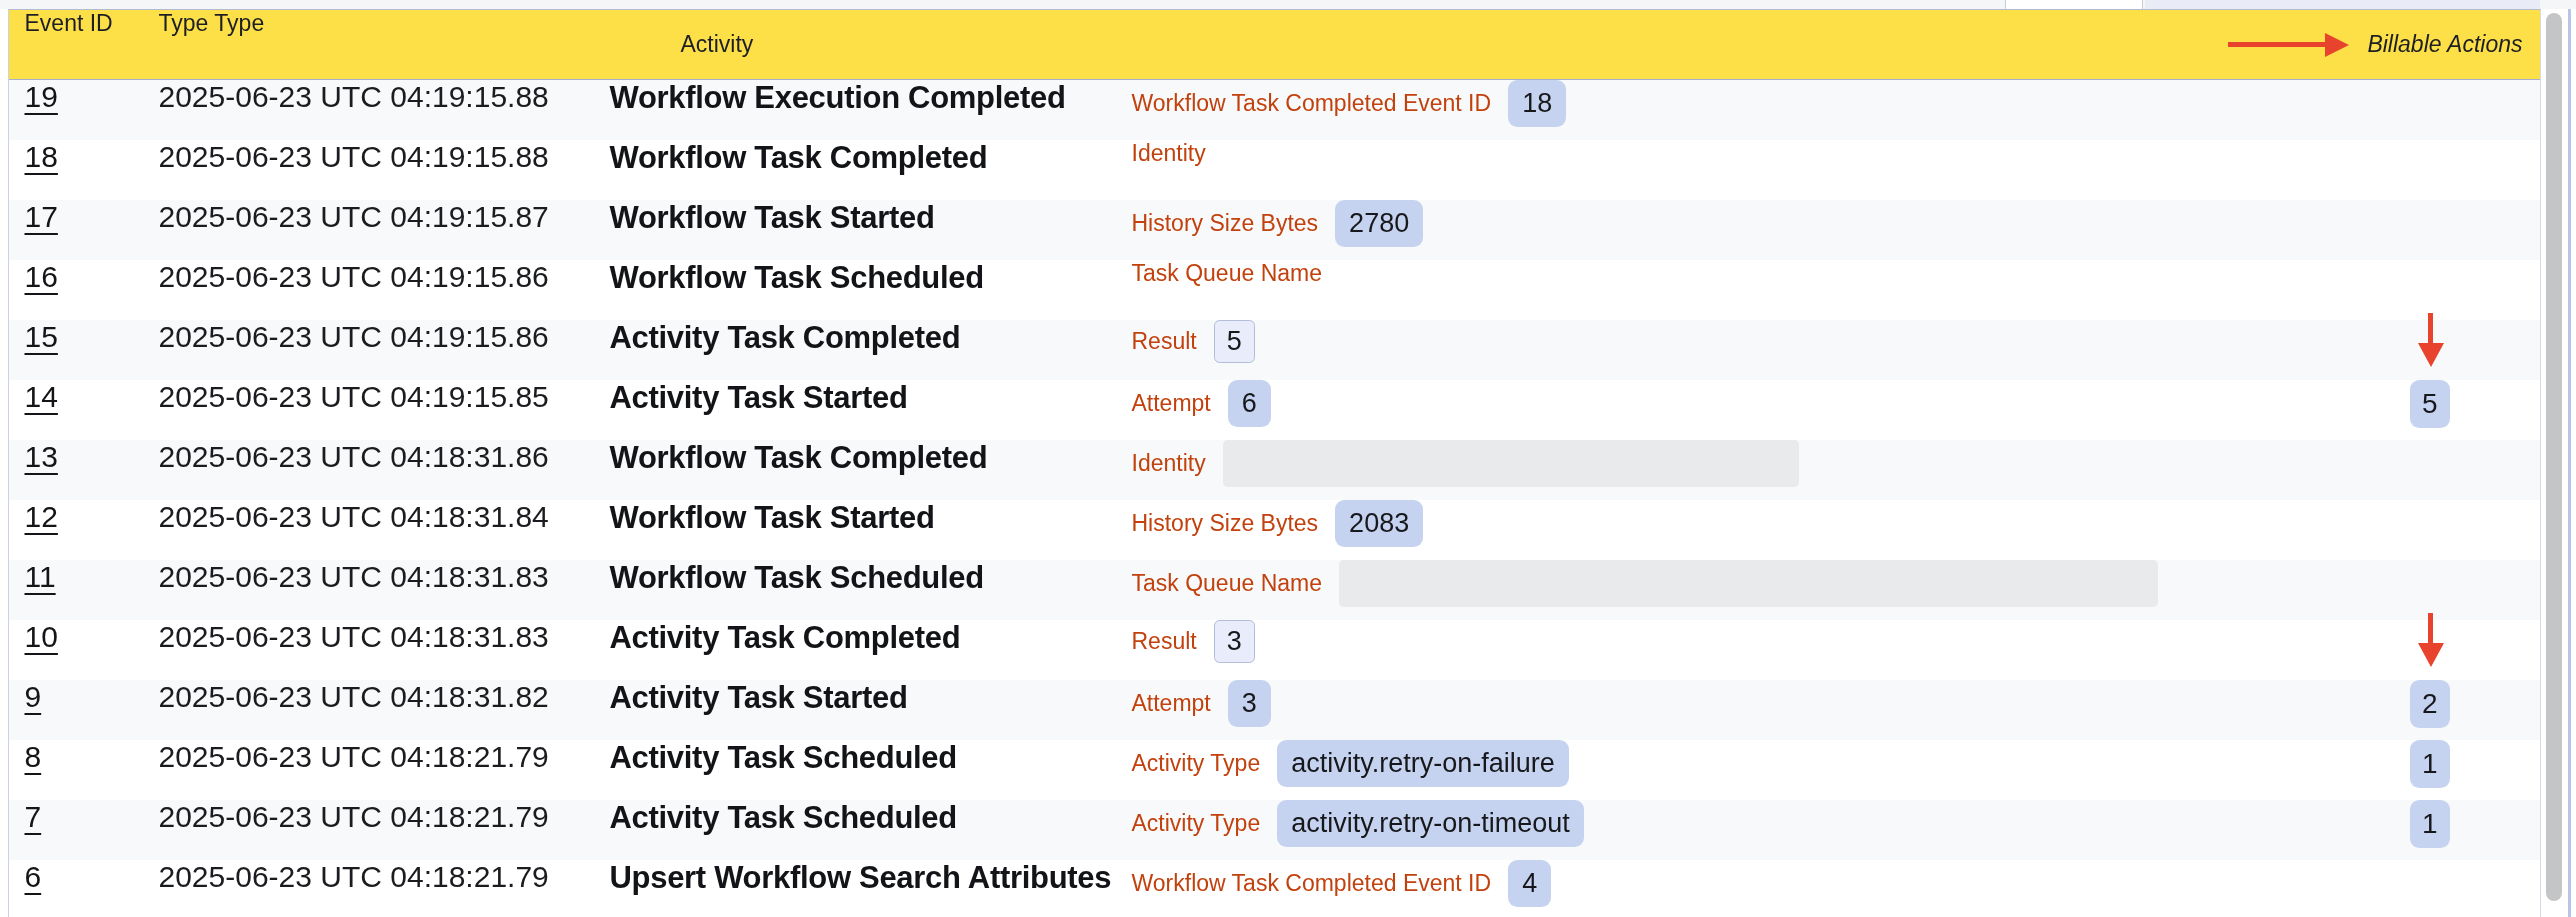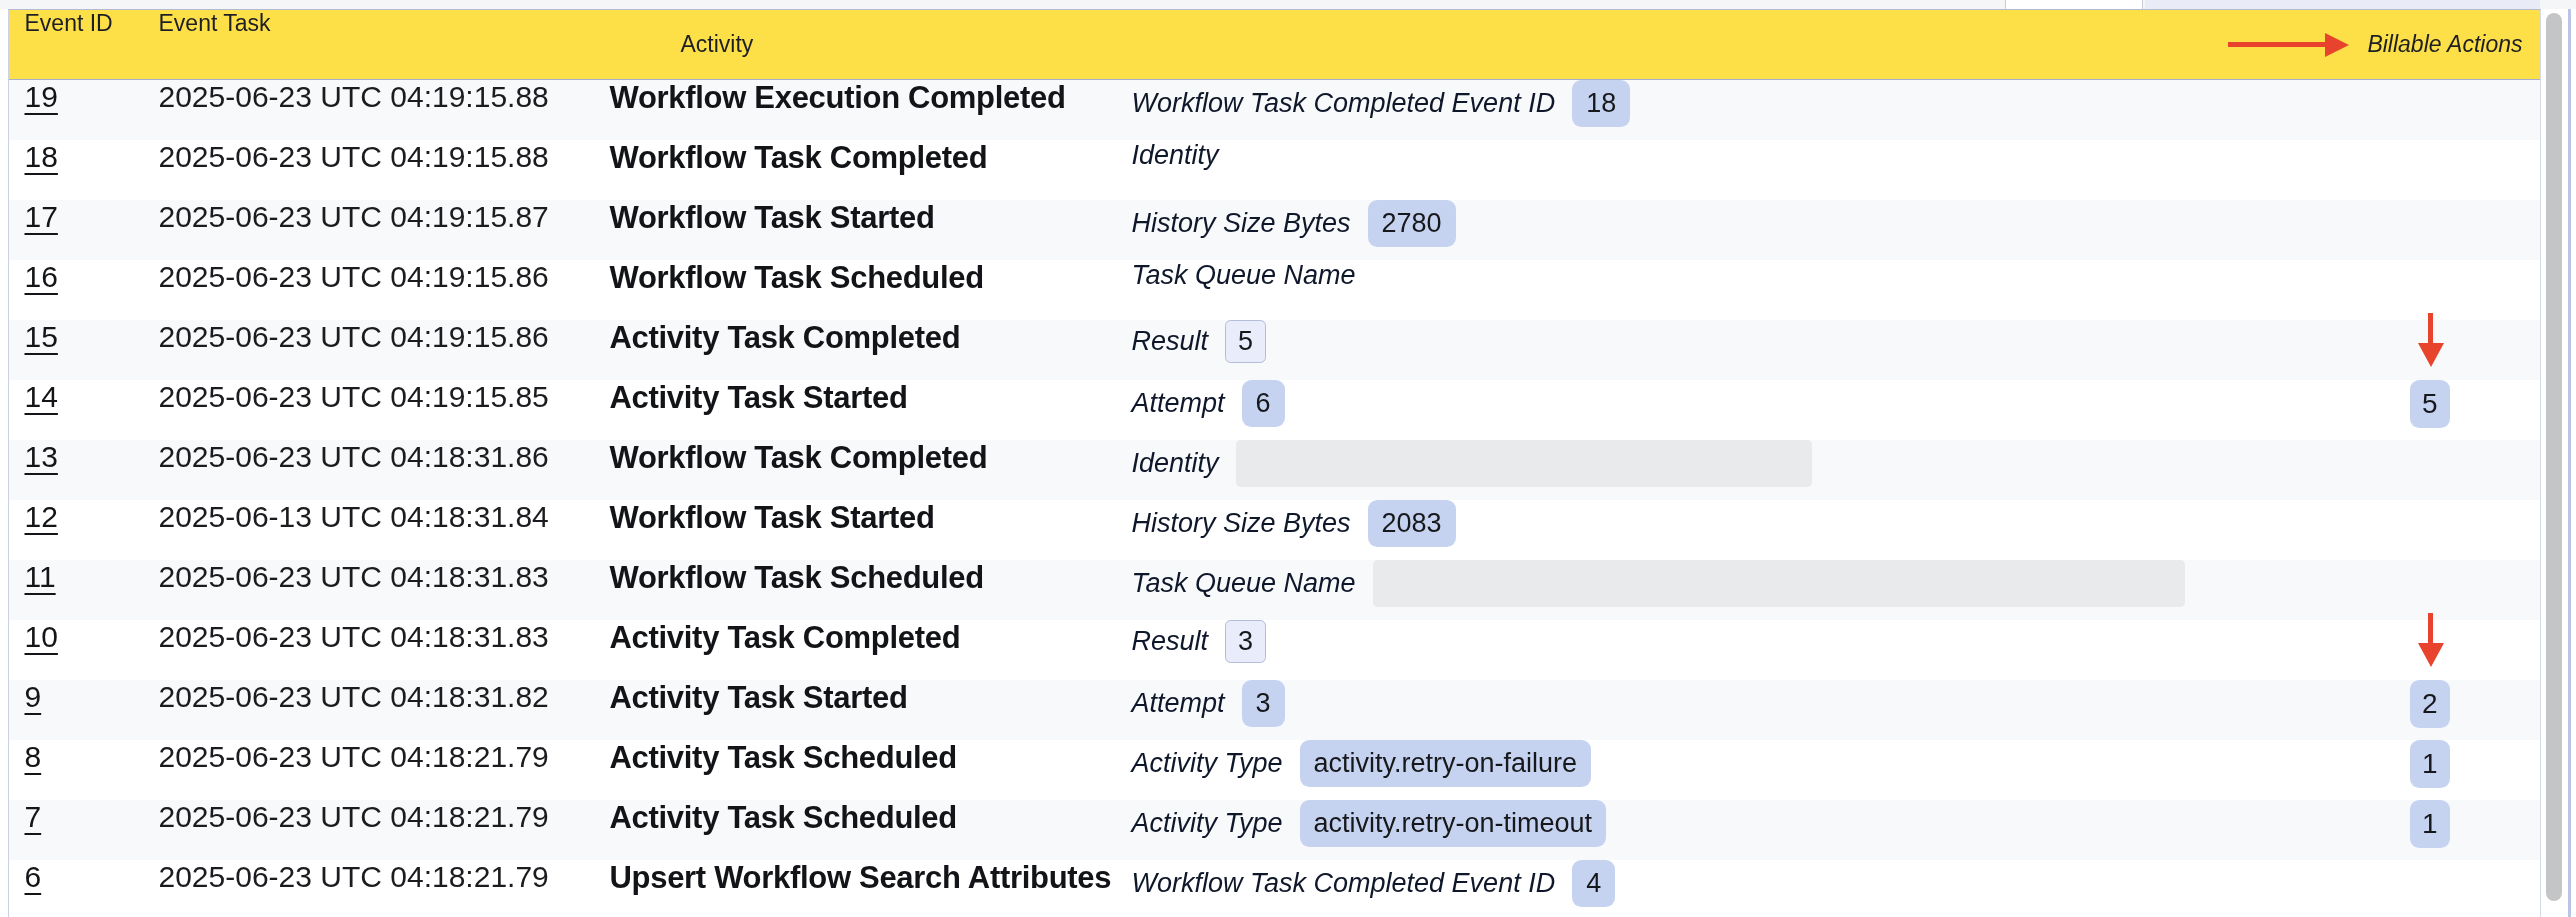--- a/index.html
+++ b/index.html
@@ -40,21 +40,21 @@
   .row { display:flex; align-items:flex-start; height:60px; background:#ffffff; }
   .row:nth-child(odd) { background:#f8f9fb; }
 
   .evt-id {
     font-size:30px; color:#141518; text-decoration:underline;
     text-decoration-thickness:1.9px; text-underline-offset:5.6px; cursor:pointer;
   }
   .ts { font-size:30px; color:#1b1c1f; }
   .etype { font-size:31px; font-weight:700; color:#131417; letter-spacing:-0.3px;
            white-space:nowrap; overflow:hidden; }
-  .d-label { font-size:27px; color:#0f172a; white-space:nowrap;font-style:italic; }
+  .d-label { font-size:23px; color:#c2410c; white-space:nowrap; }
   .d-badge {
     font-size:27px; color:#17181b; background:#c6d3f0; border-radius:9.3px;
     padding:8.4px 14px; white-space:nowrap; line-height:1.1;
   }
   .d-badge.outline {
     background:#e9edfb; border:1.9px solid #b3bcd8; border-radius:5.6px; padding:5.6px 12px;
   }
   .d-redacted { height:47px; background:#e9eaec; border-radius:4.7px; }
 
   .bill-badge {
@@ -86,21 +86,21 @@
 <body>
 
 <div class="top-strip">
   <div class="partial-btn"></div>
   <div class="partial-fill"></div>
 </div>
 
 <div class="table-wrap">
   <div class="thead">
     <div class="cell c-id">Event ID</div>
-    <div class="cell c-type">Event Task</div>
+    <div class="cell c-type">Type Type</div>
     <div class="cell c-details">Activity</div>
     <div class="cell c-bill">
       <span class="arrow-right">
         <span class="shaft"></span>
           <span class="head"></span>
       </span>
       <span>Billable Actions</span>
     </div>
   </div>
   <div class="rows" id="rows">
@@ -198,21 +198,21 @@
 
       <span class="d-redacted" style="width: 576px;"></span>
     </div>
     <div class="cell c-bill">
       
       
     </div>
   </div>
       <div class="row">
     <div class="cell c-id"><a class="evt-id">12</a></div>
-    <div class="cell c-ts"><span class="ts">2025-06-13 UTC 04:18:31.84</span></div>
+    <div class="cell c-ts"><span class="ts">2025-06-23 UTC 04:18:31.84</span></div>
     <div class="cell c-type"><span class="etype">Workflow Task Started</span></div>
     <div class="cell c-details">
       <span class="d-label">History Size Bytes</span>
       <span class="d-badge">2083</span>
 
     </div>
     <div class="cell c-bill">
       
       
     </div>

